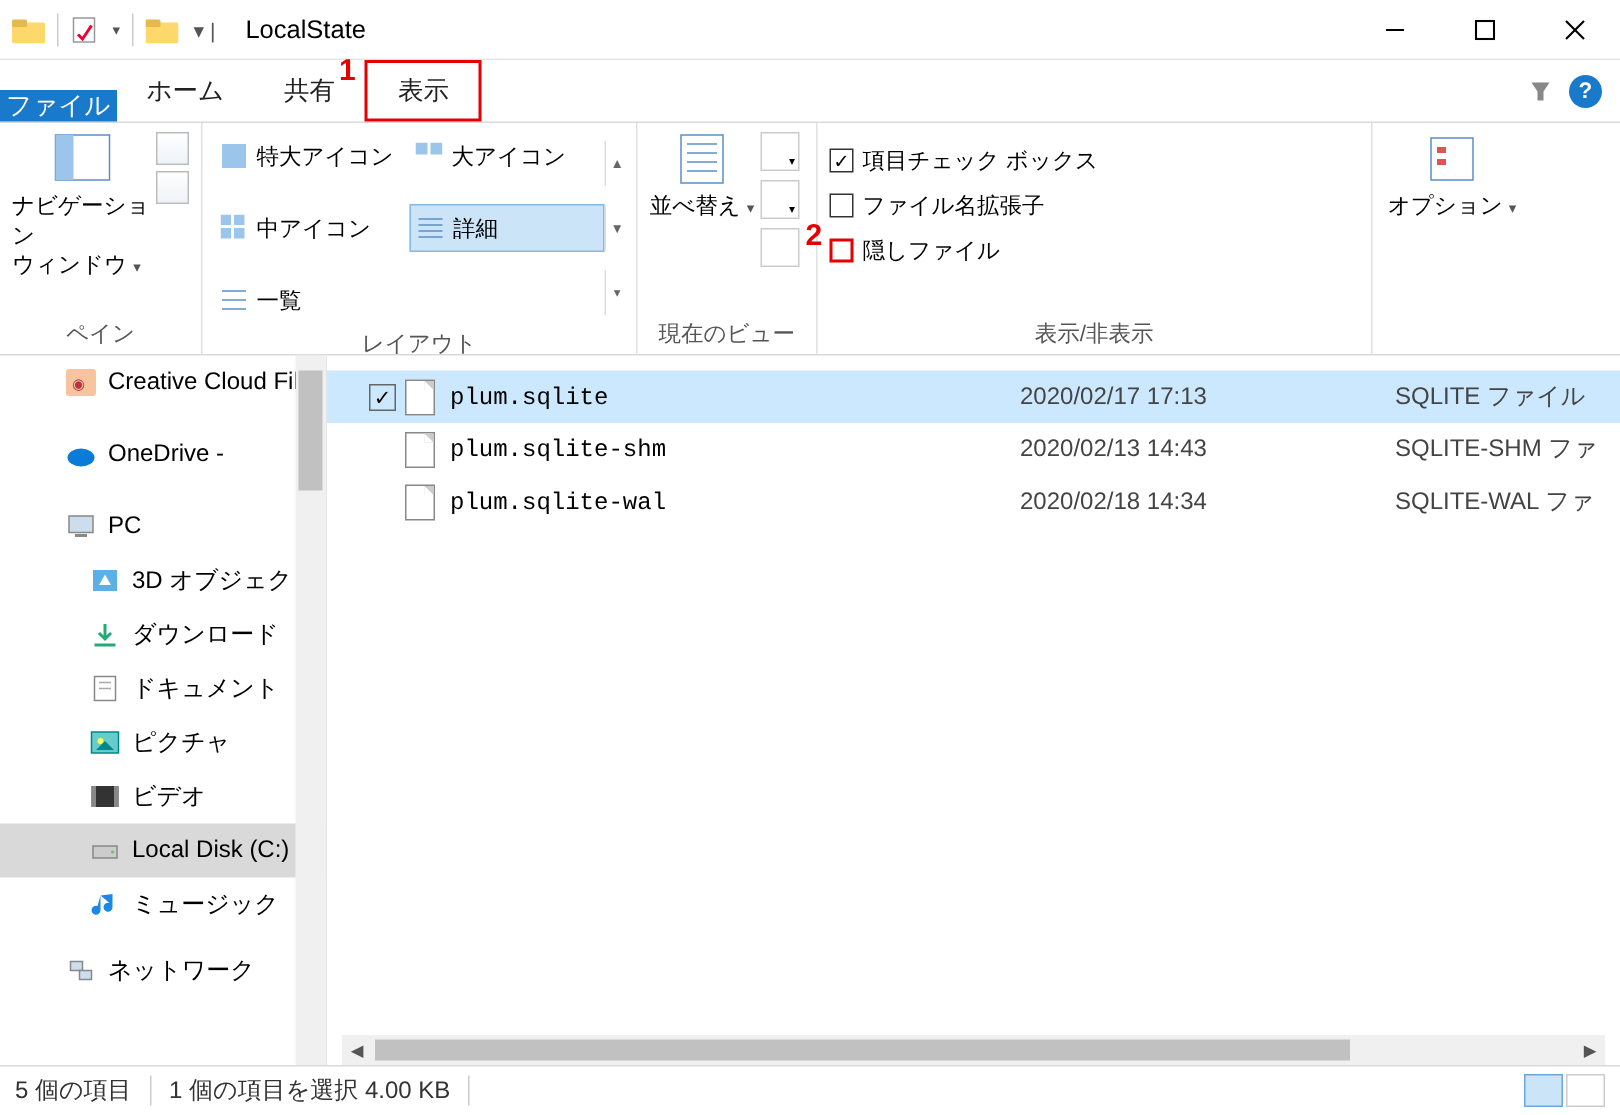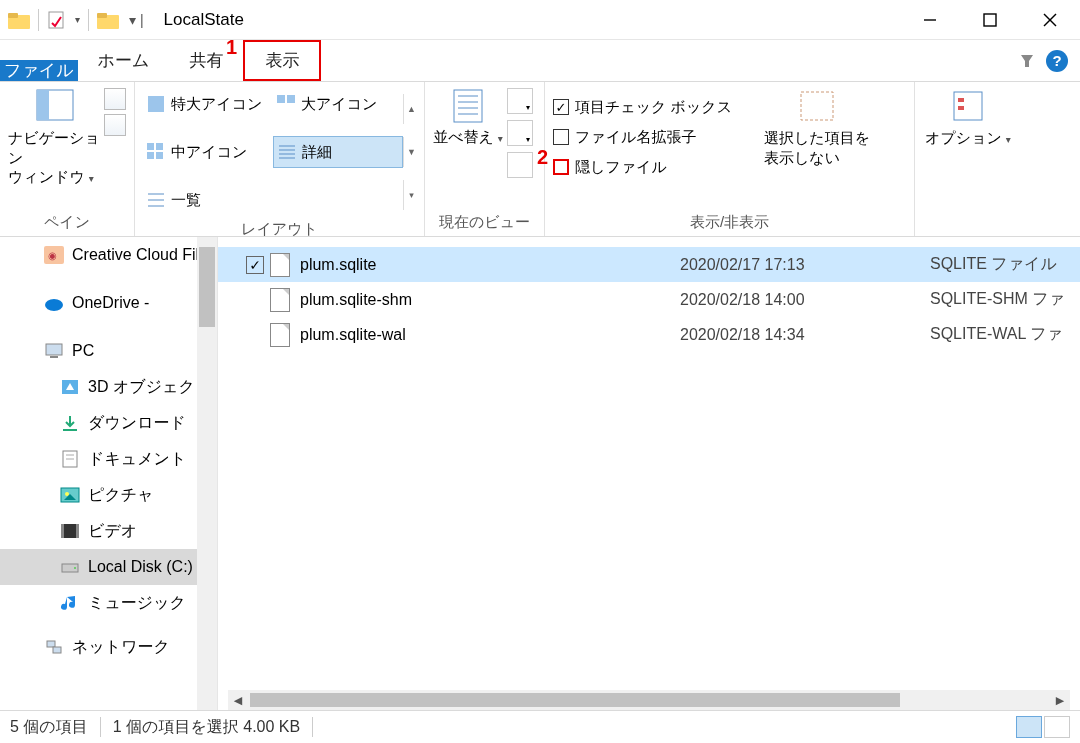--- a/index.html
+++ b/index.html
@@ -70,21 +70,21 @@
 .nav-thumb { position: absolute; right: 2px; top: 10px; width: 16px; height: 80px; background: #c1c1c1; }
 
 .file-area { flex: 1; position: relative; overflow: hidden; }
 .file-list { position: absolute; left: 0; right: 0; top: 10px; }
 .file-row { display: flex; align-items: center; height: 35px; padding-left: 28px; font-size: 16px; }
 .file-row.sel { background: #cce8ff; }
 .file-chk { width: 18px; height: 18px; border: 1px solid #666; margin-right: 6px; display: flex; align-items: center; justify-content: center; }
 .file-chk.checked::before { content: "✓"; font-size: 14px; }
 .file-ic { width: 20px; height: 24px; border: 1px solid #888; background: #fff; margin-right: 10px; position: relative; }
 .file-ic::before { content: ""; position: absolute; right: 0; top: 0; border-left: 6px solid #fff; border-top: 6px solid #ccc; }
-.fname { width: 380px; }
+.fname { width: 380px; font-family: Liberation Mono, monospace; }
 .fdate { width: 250px; color: #444; }
 .ftype { flex: 1; color: #444; }
 .h-scroll { position: absolute; left: 10px; right: 10px; bottom: 0; height: 20px; background: #f0f0f0; display: flex; align-items: center; }
 .h-scroll .arrow { width: 20px; text-align: center; color: #555; font-size: 11px; }
 .h-thumb { width: 650px; height: 14px; background: #c1c1c1; margin-left: 2px; }
 
 
 .statusbar { position: absolute; bottom: 0; left: 0; right: 0; height: 33px; border-top: 1px solid #dadada; display: flex; align-items: center; padding: 0 10px; font-size: 16px; color: #333; }
 .sb-sep { width: 1px; height: 20px; background: #ccc; margin: 0 12px; }
 .view-toggles { margin-left: auto; display: flex; gap: 2px; }
@@ -255,27 +255,20 @@
         <div class="chk-row">
           <span class="chk"></span>
           <span>ファイル名拡張子</span>
         </div>
         <div class="chk-row" style="position:relative">
           <span class="callout" style="left:-16px;top:-6px">2</span>
           <span class="chk" style="border:2px solid #e60000"></span>
           <span>隠しファイル</span>
         </div>
       </div>
-      <div class="nav-btn" style="width:130px;margin-left:20px">
-        <svg class="big-ic">
-            <rect x="4" y="4" width="32" height="28" fill="#fff" stroke="#c97" stroke-dasharray="3 2"></rect>
-          </svg>
-        <span class="lbl" style="white-space:pre-line">選択した項目を
-表示しない</span>
-      </div>
     </div>
     <div class="rgroup-label">表示/非表示</div>
   </div>
 
   <div class="rgroup opt-grp" style="border-right:none">
     <div class="rgroup-body">
       <div class="nav-btn" style="width:90px">
         <svg class="big-ic">
             <rect x="6" y="4" width="28" height="28" fill="#fff" stroke="#5a8fc7"></rect>
             <rect x="10" y="10" width="6" height="4" fill="#d55"></rect>
@@ -383,21 +376,21 @@
           <span class="file-chk checked"></span>
           <span class="file-ic"></span>
           <span class="fname">plum.sqlite</span>
           <span class="fdate">2020/02/17 17:13</span>
           <span class="ftype">SQLITE ファイル</span>
         </div>
         <div class="file-row">
           <span style="width:24px"></span>
           <span class="file-ic"></span>
           <span class="fname">plum.sqlite-shm</span>
-          <span class="fdate">2020/02/18 14:00</span>
+          <span class="fdate">2020/02/13 14:43</span>
           <span class="ftype">SQLITE-SHM ファ</span>
         </div>
         <div class="file-row">
           <span style="width:24px"></span>
           <span class="file-ic"></span>
           <span class="fname">plum.sqlite-wal</span>
           <span class="fdate">2020/02/18 14:34</span>
           <span class="ftype">SQLITE-WAL ファ</span>
         </div>
       </div>

